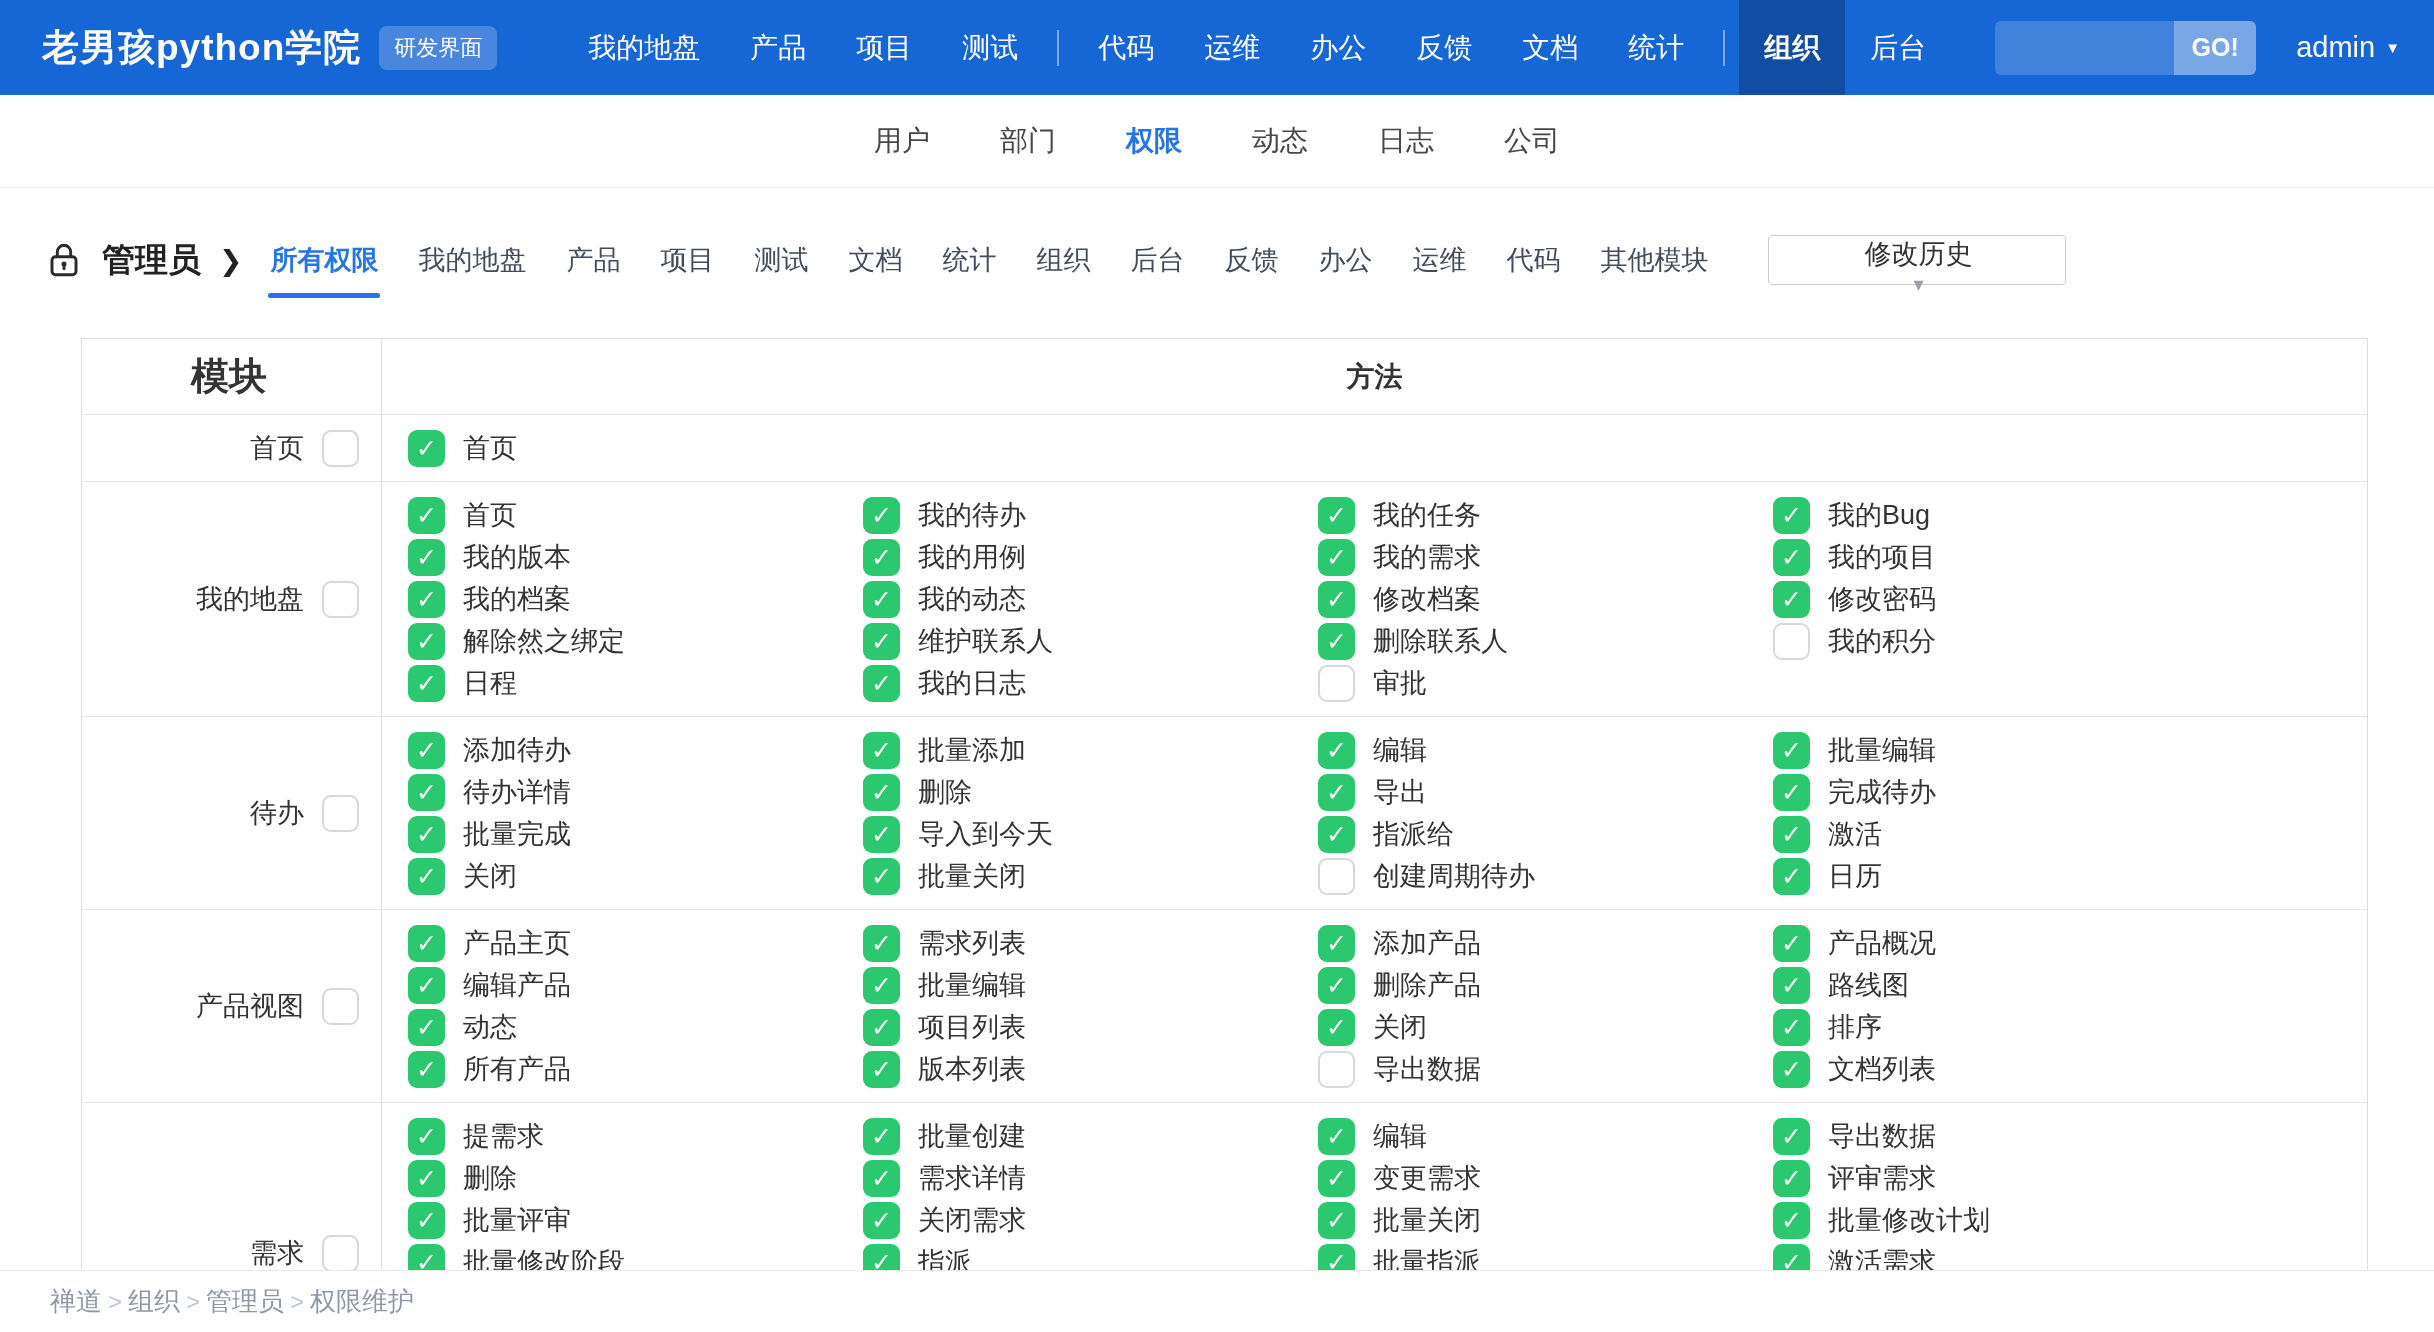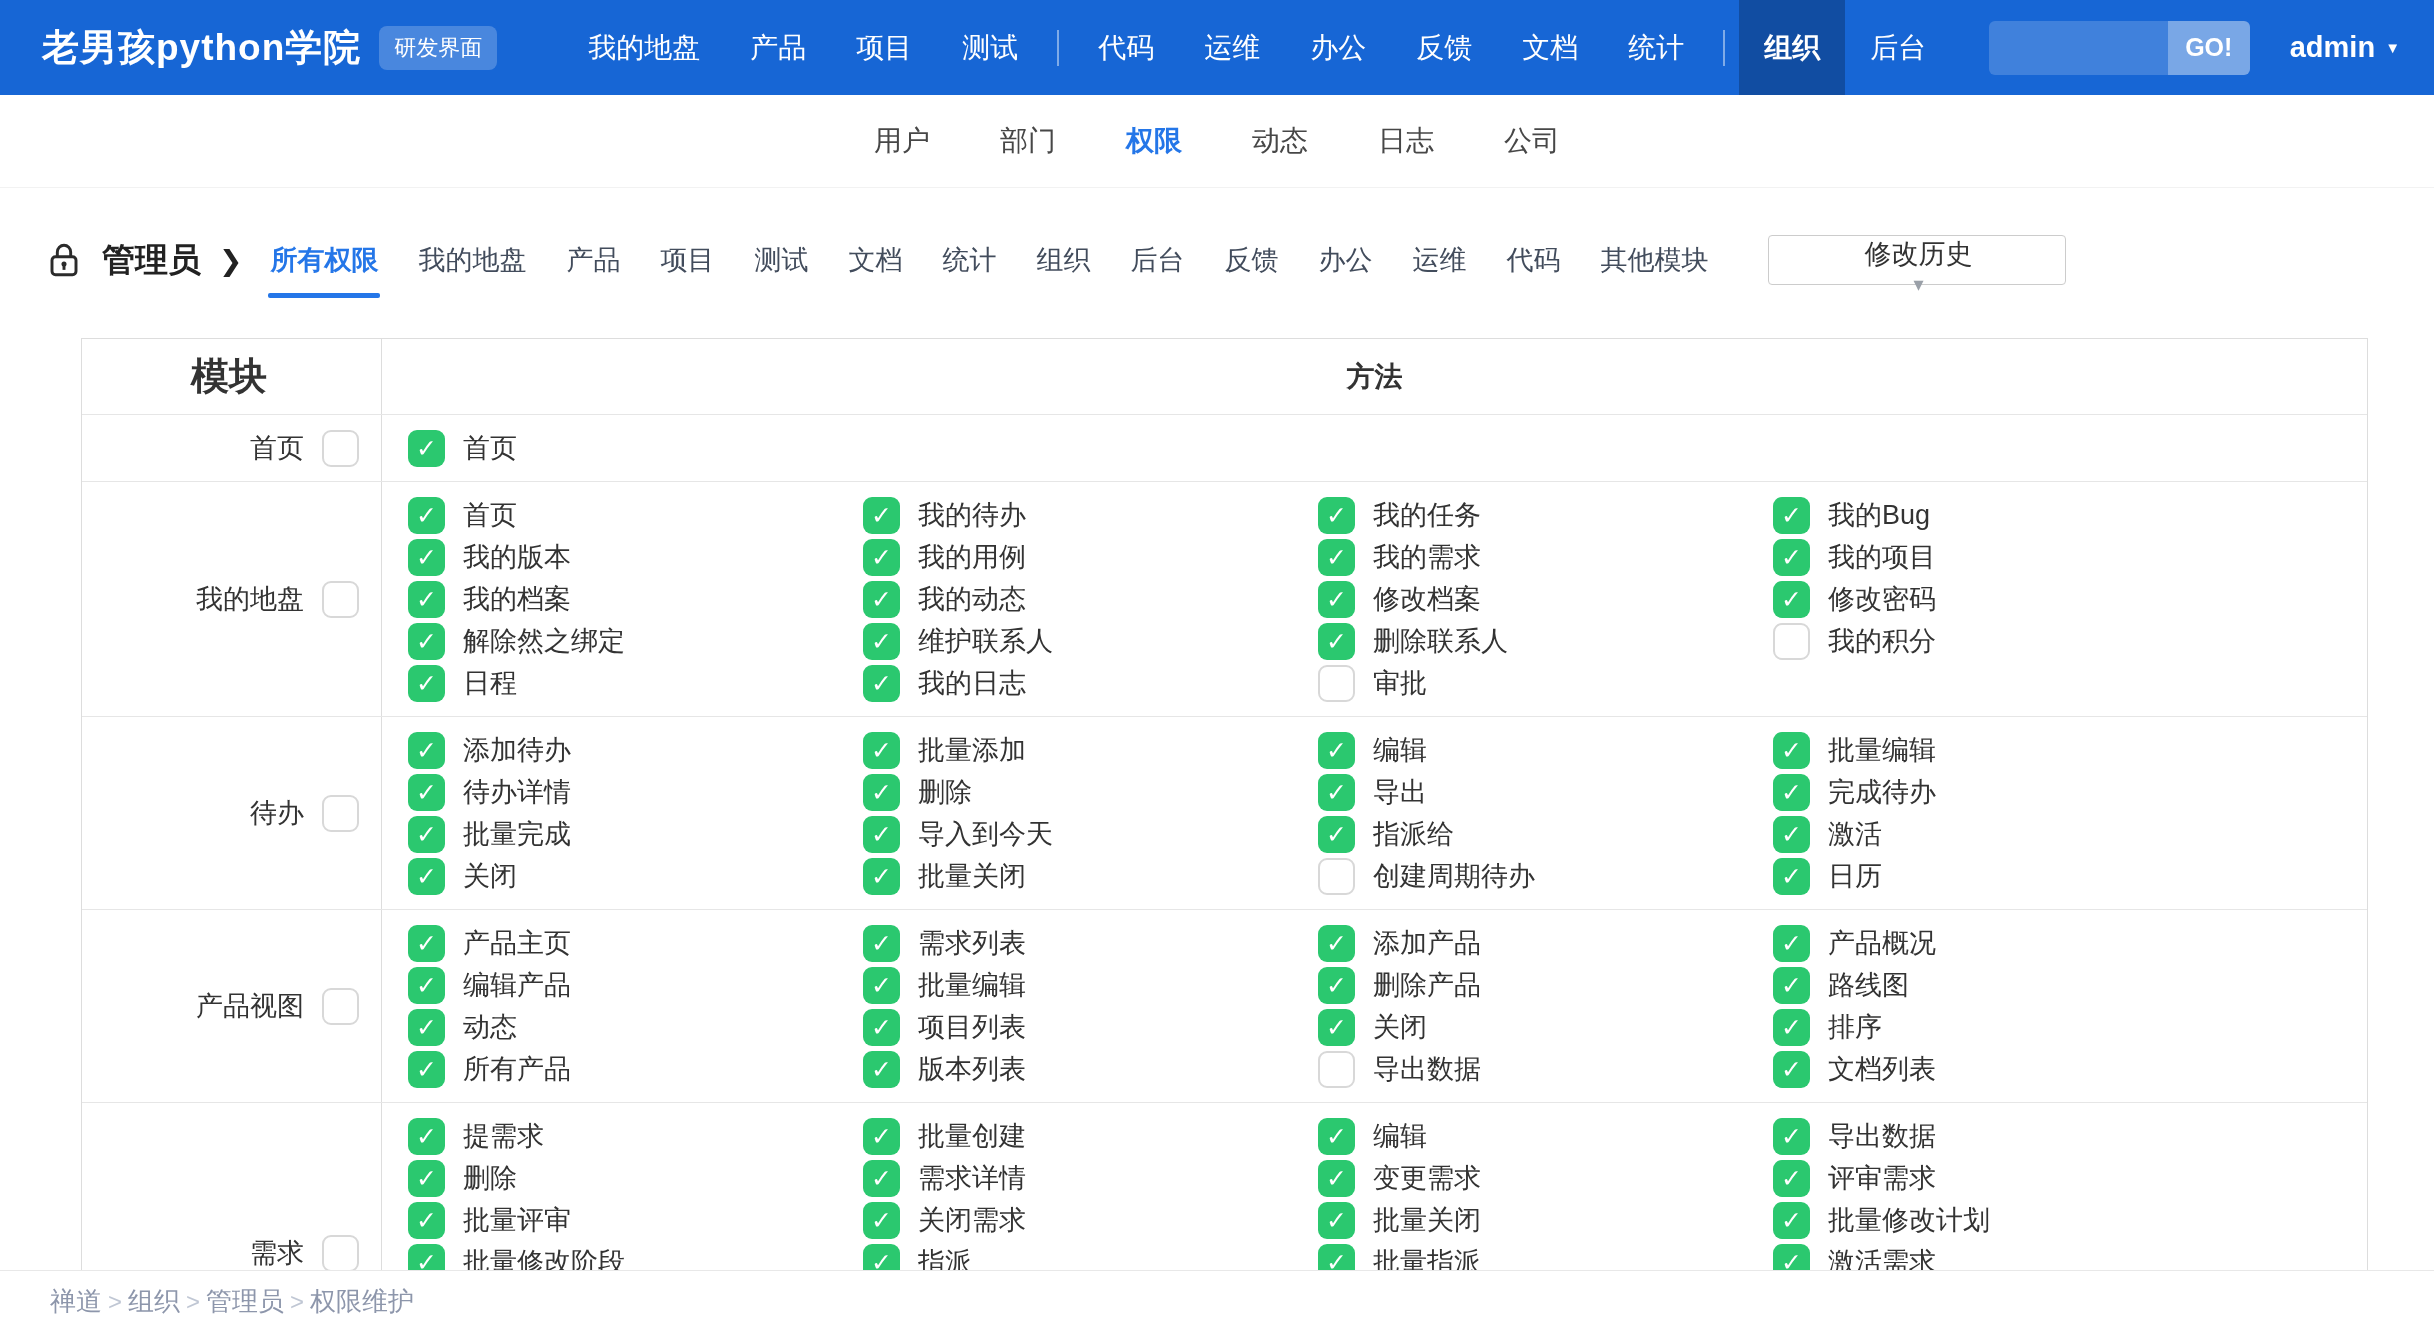--- a/index.html
+++ b/index.html
@@ -14,21 +14,21 @@
   .brand-title { font-size:37px; font-weight:bold; letter-spacing:1px; }
   .brand-badge { margin-left:18px; background:rgba(255,255,255,.22); border-radius:8px; padding:7px 15px; font-size:22px; }
   .topnav { display:flex; align-items:stretch; margin-left:66px; }
   .top-item { display:flex; align-items:center; padding:0 25px; font-size:28px; cursor:pointer; white-space:nowrap; }
   .top-item.active { background:rgba(0,0,0,.24); font-weight:bold; }
   .top-divider { width:2px; height:36px; background:rgba(255,255,255,.45); align-self:center; margin:0 14px; }
   .top-right { margin-left:auto; display:flex; align-items:center; }
   .searchbox { position:relative; width:261px; height:54px; }
   .searchbox input { width:100%; height:100%; border:none; outline:none; background:rgba(255,255,255,.18); border-radius:6px; padding:0 96px 0 18px; color:#fff; font-size:24px; }
   .go-btn { position:absolute; right:0; top:0; height:54px; width:82px; border:none; background:rgba(255,255,255,.30); color:#fff; font-weight:bold; font-size:25px; border-radius:0 6px 6px 0; cursor:pointer; }
-  .user { margin-left:40px; display:flex; align-items:center; gap:10px; font-size:29px; font-weight:bold; cursor:pointer; }
+  .user { margin-left:40px; display:flex; align-items:center; gap:10px; font-size:29px; font-weight:normal; cursor:pointer; }
   .caret-down { font-size:15px; line-height:1; }
   
   .subnav { height:93px; background:#fff; display:flex; align-items:center; justify-content:center; gap:70px; border-bottom:1px solid #f2f2f2; }
   .sub-item { font-size:28px; color:#474747; cursor:pointer; }
   .sub-item.active { color:#2476e8; font-weight:bold; }
   
   .featurebar { margin:30px 40px 0 48px; height:84px; display:flex; align-items:center; }
   .lock-icon { margin-right:22px; display:flex; align-items:center; }
   .fb-title { font-size:33px; font-weight:bold; color:#222; }
   .fb-chevron { font-size:28px; font-weight:bold; color:#222; margin:0 28px 0 18px; }

